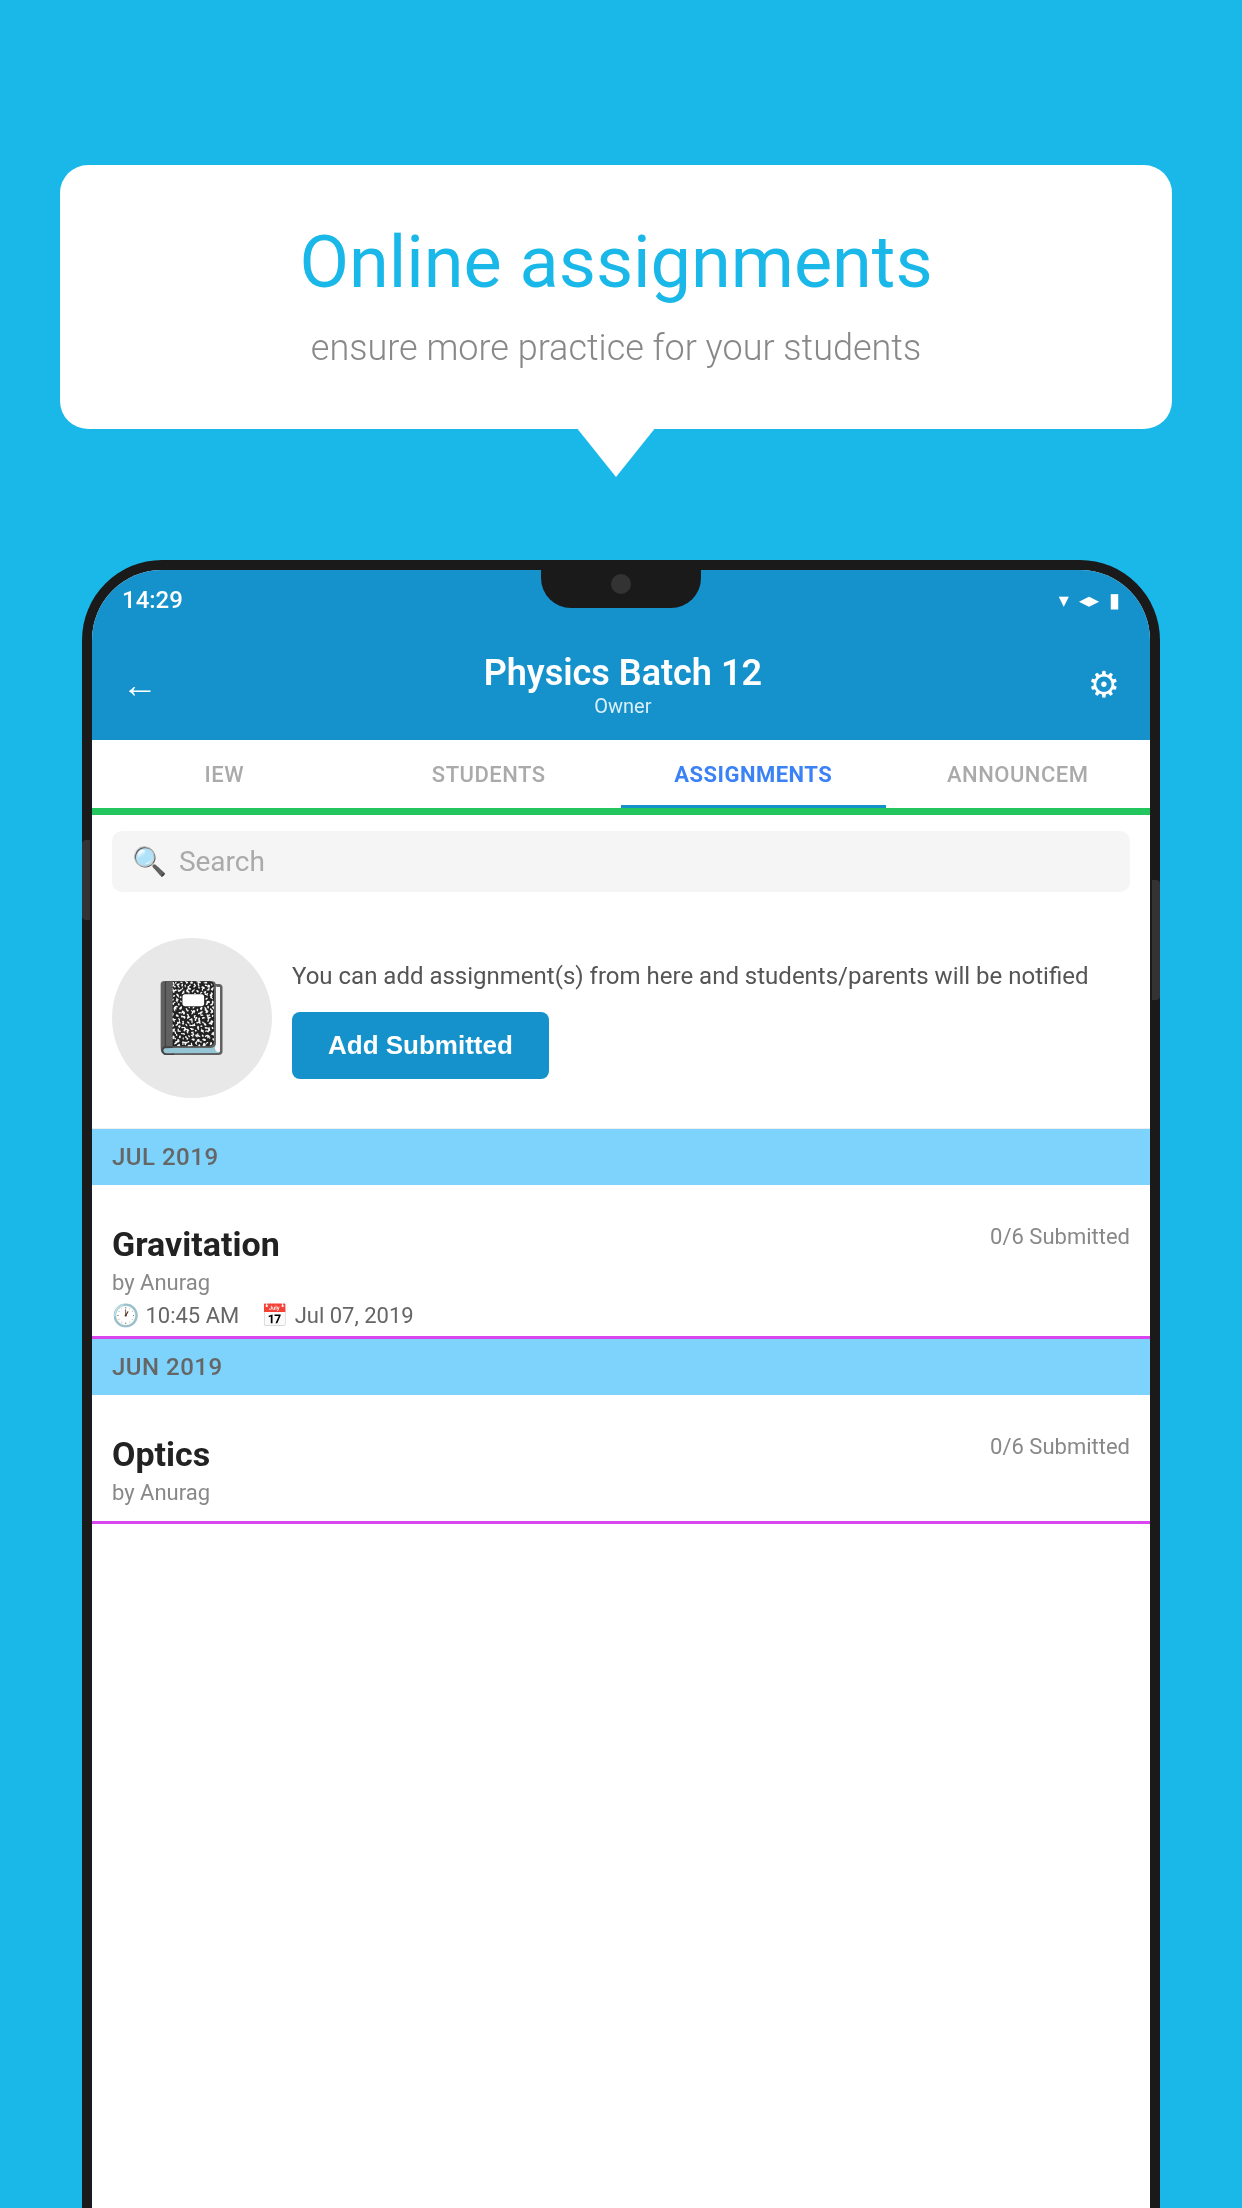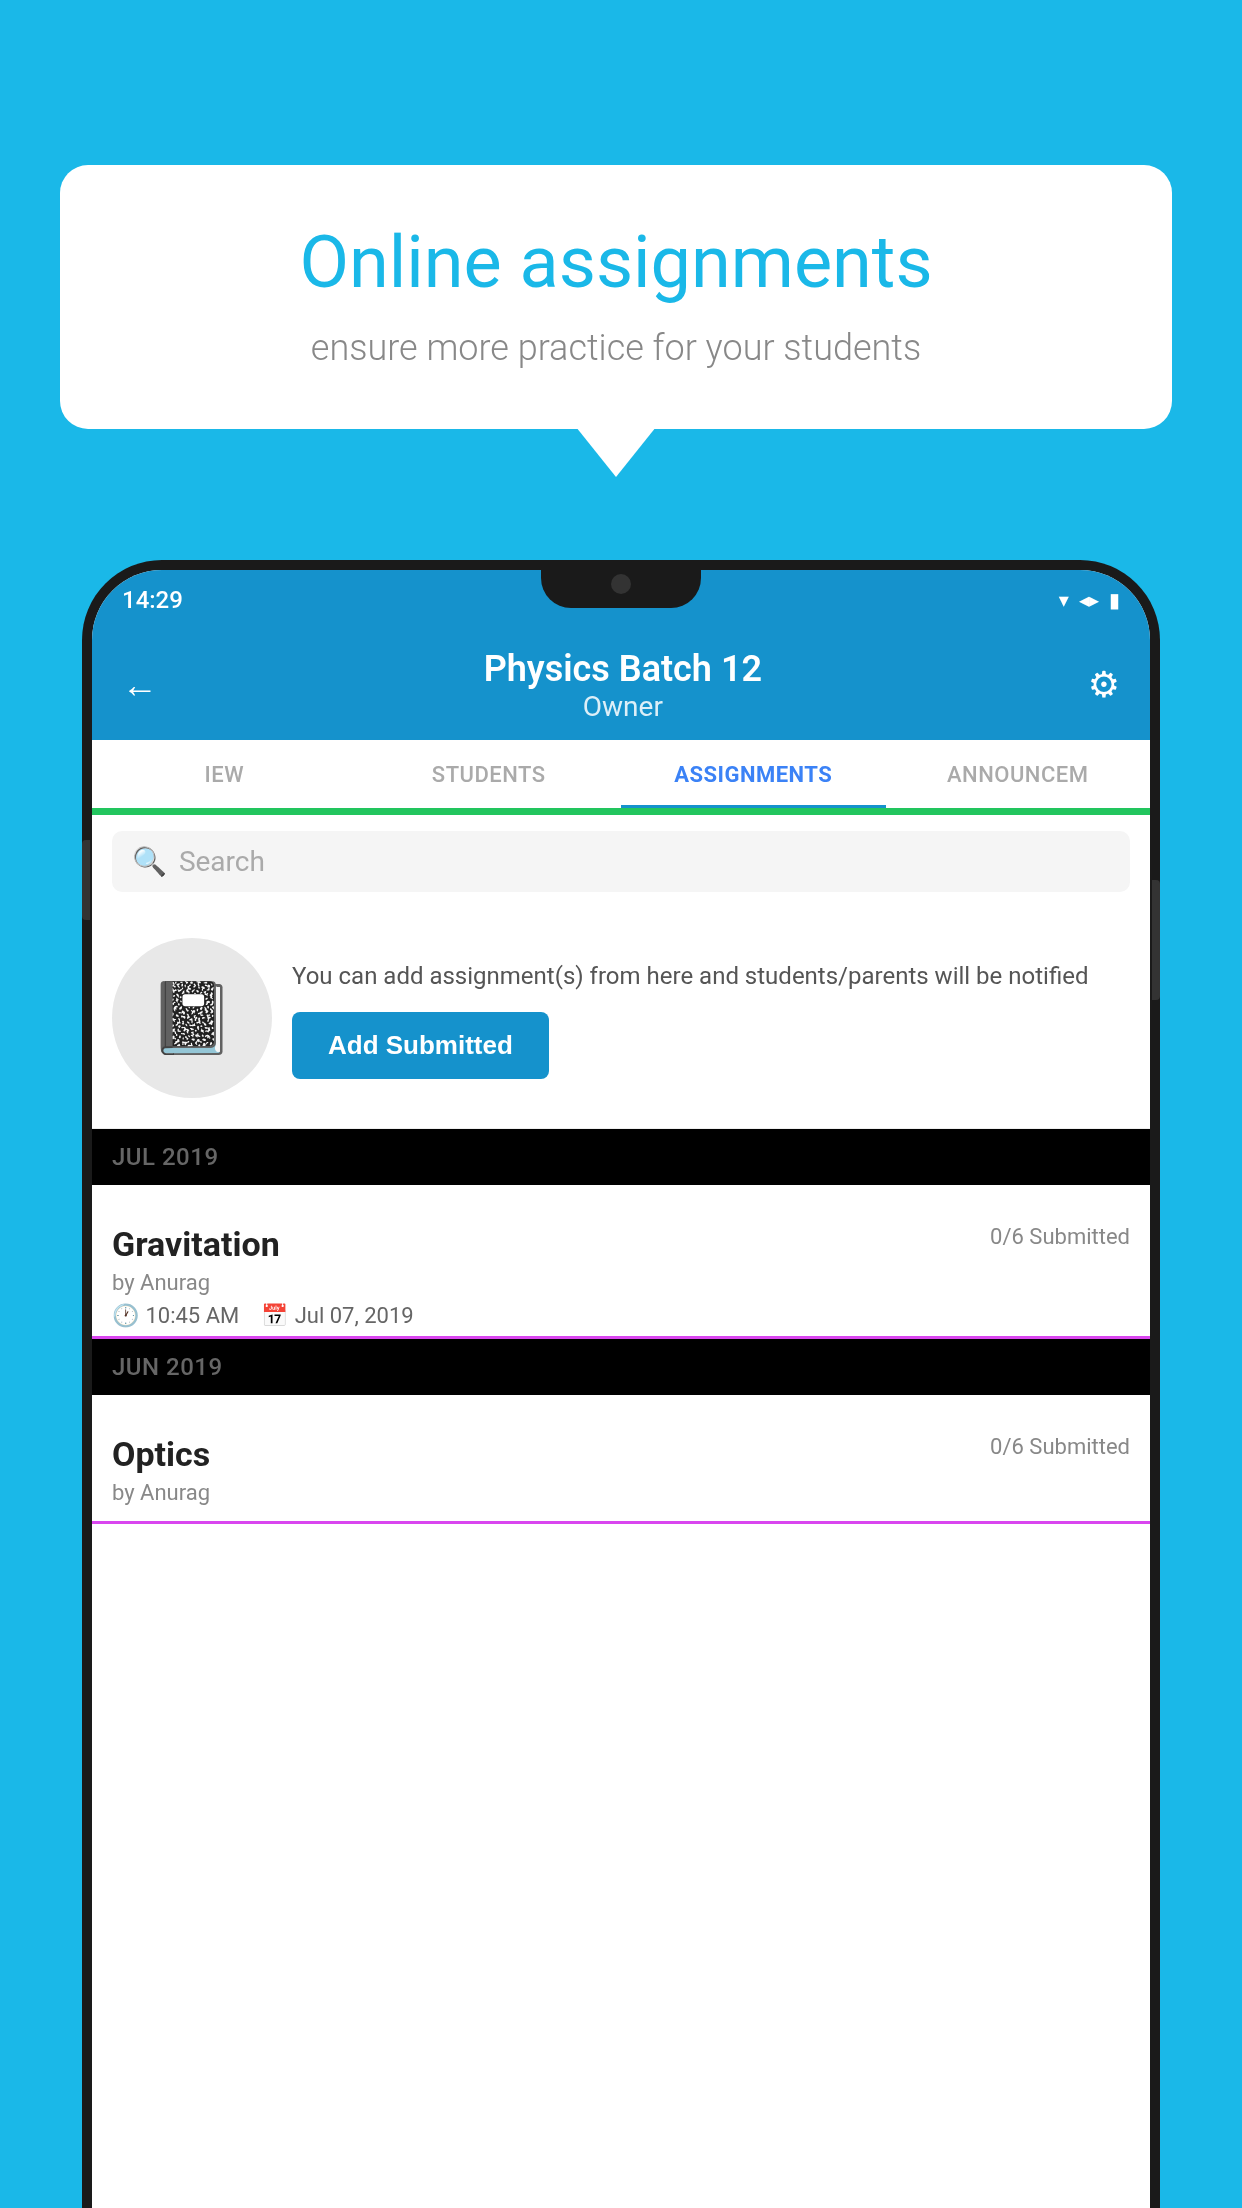--- a/index.html
+++ b/index.html
@@ -136,21 +136,21 @@
     .header-center {
       text-align: center;
     }
     .header-title {
       color: white;
       font-size: 36px;
       font-weight: 600;
     }
     .header-subtitle {
       color: rgba(255,255,255,0.85);
-      font-size: 28px;
+      font-size: 20px;
     }
     .header-settings {
       color: white;
       font-size: 36px;
       cursor: pointer;
     }
 
     
     .tabs-bar {
       display: flex;
@@ -234,21 +234,21 @@
       border-radius: 8px;
       padding: 18px 36px;
       font-size: 26px;
       font-weight: 600;
       cursor: pointer;
       display: inline-block;
     }
 
     
     .month-header {
-      background: #000000;
+      background: #7dd3fc;
       padding: 14px 20px;
       font-size: 24px;
       color: #666;
       font-weight: 500;
       letter-spacing: 0.5px;
     }
 
     
     .assignment-item {
       background: white;

